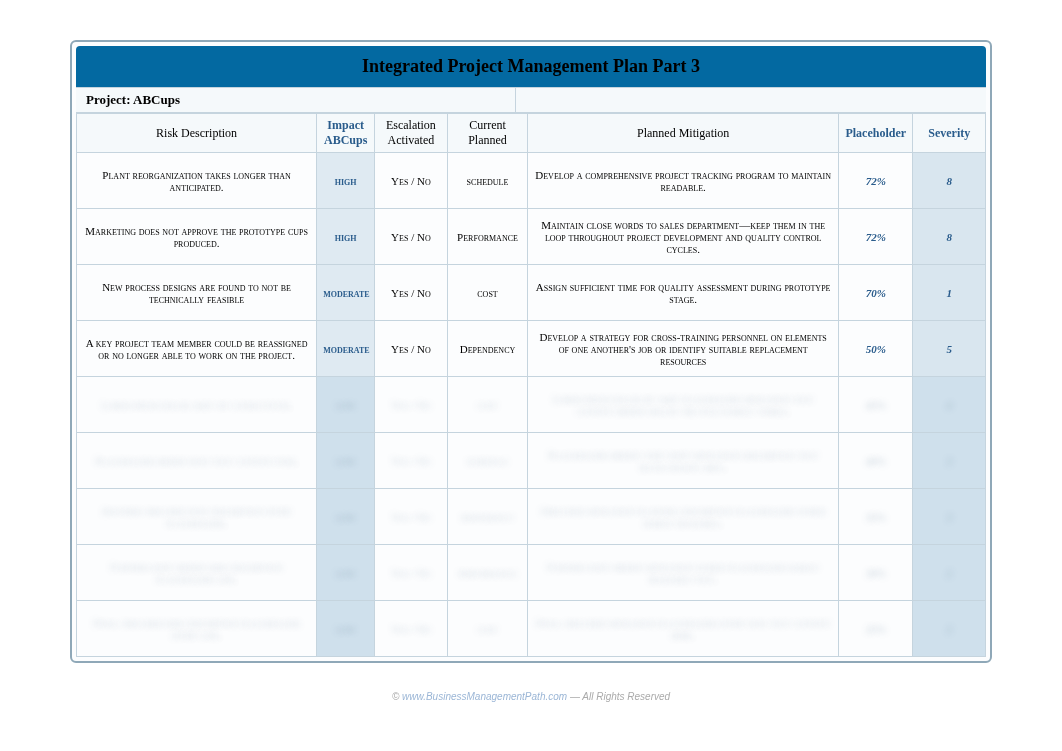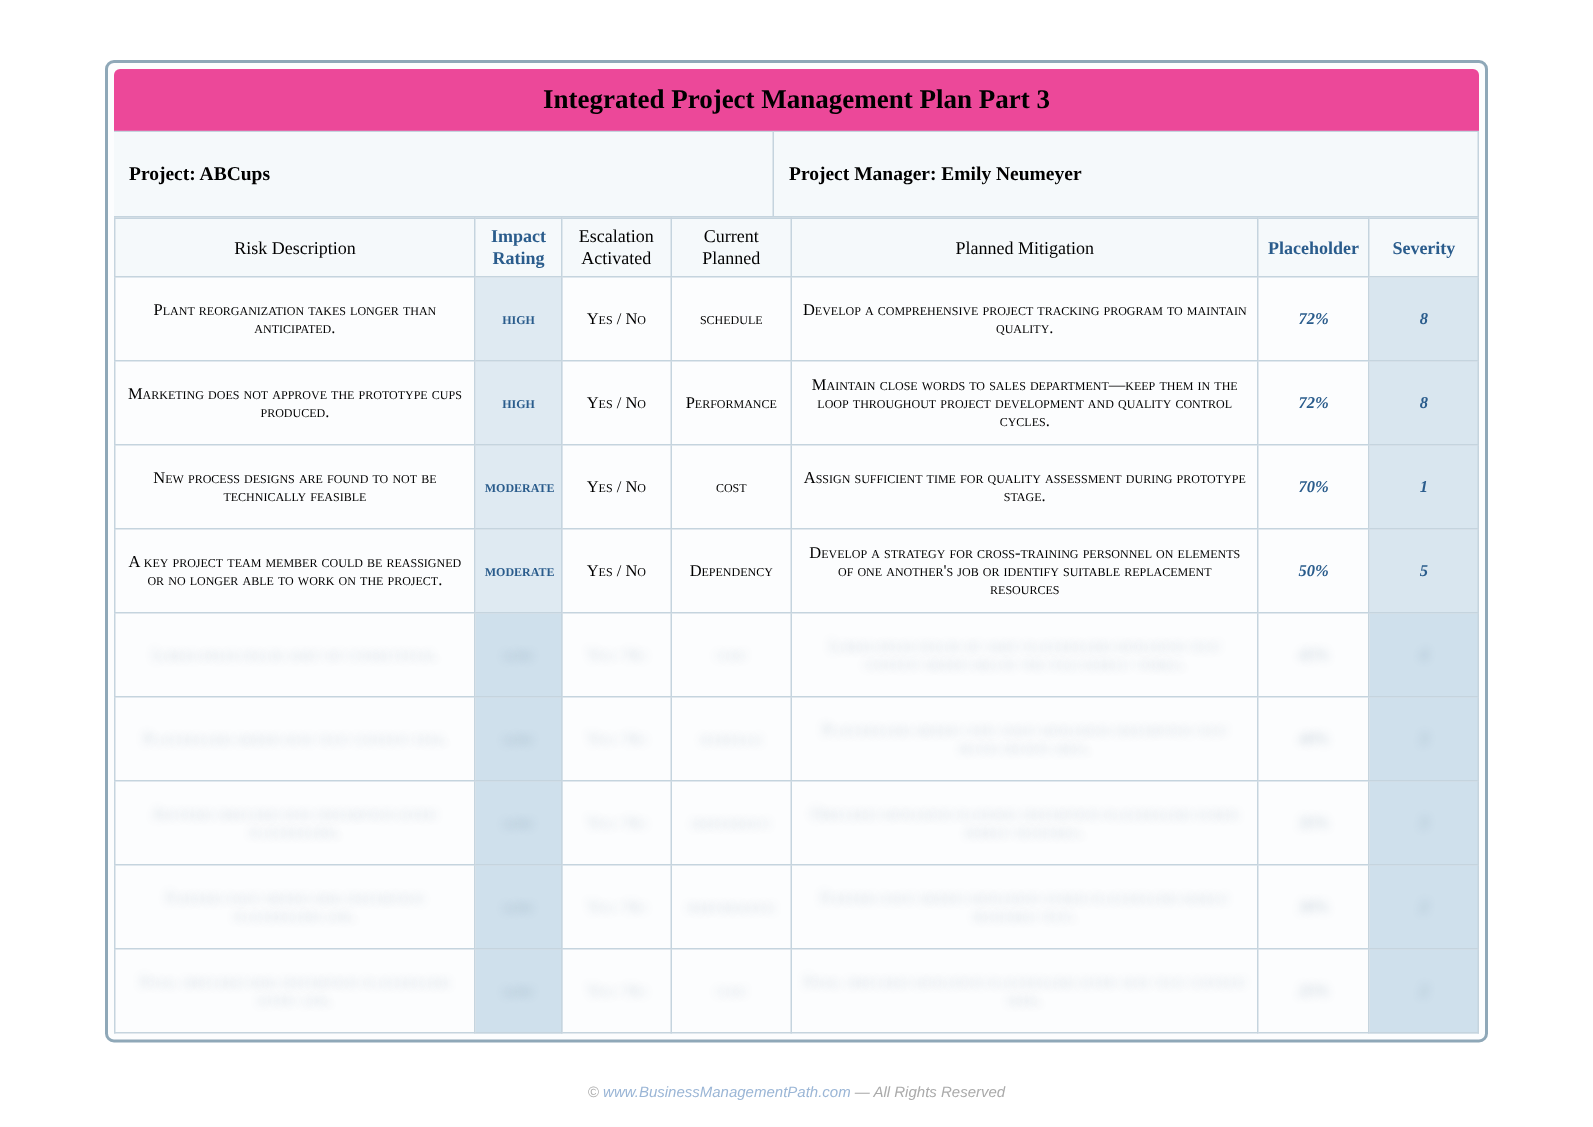--- a/index.html
+++ b/index.html
@@ -1,21 +1,21 @@
 <!DOCTYPE html>
 <html><head>
   <meta charset="utf-8">
   <style>
     * { margin: 0; padding: 0; box-sizing: border-box; }
     body { font-family: Georgia, 'Times New Roman', serif; background: #fff; width: 1062px; height: 751px; position: relative; padding: 40px 70px 30px; color: #333; }
     .main-box { border: 2px solid #8fa8b8; border-radius: 6px; background: #fcfdfe; padding: 4px; }
-    .title-bar { background: #ec4899; padding: 10px 0; text-align: center; border-bottom: 1px solid #c5d4de; border-radius: 4px 4px 0 0; }
+    .title-bar { background: #0369a1; padding: 10px 0; text-align: center; border-bottom: 1px solid #c5d4de; border-radius: 4px 4px 0 0; }
     .title-bar h2 { font-size: 18px; font-weight: bold; color: #000; }
     .meta-row { display: flex; border-bottom: 1px solid #c5d4de; background: #f5f9fb; }
-    .meta-cell { padding: 20px 10px; font-size: 13px; font-weight: bold; color: #000; }
+    .meta-cell { padding: 4px 10px; font-size: 13px; font-weight: bold; color: #000; }
     .mc-project { flex: 0 0 440px; border-right: 1px solid #c5d4de; }
     .mc-manager { flex: 1; border-right: 1px solid #c5d4de; }
     .mc-date { flex: 0 0 90px; line-height: 1.35; }
     table { width: 100%; border-collapse: collapse; table-layout: fixed; }
     th, td { border: 1px solid #c5d4de; vertical-align: middle; padding: 4px 6px; font-size: 11px; text-align: center; }
     th { background: #f5f9fb; font-weight: normal; color: #000; font-size: 12px; }
     th.impact, th.prob, th.sev { color: #2a5c8c; font-weight: bold; }
     td.desc { font-variant: small-caps; color: #000; margin-left: 12px; }
     td.impact { color: #2a5c8c; font-variant: small-caps; font-weight: bold; background: #dfeaf2; text-align: center; }
     td.escal { color: #000; font-variant: small-caps; }
@@ -44,54 +44,50 @@
 
   <div class="title-bar">
     <h2>Integrated Project Management Plan Part 3</h2>
   </div>
 
   <div class="meta-row">
     <div class="meta-cell mc-project">
       <span>Project:</span>
       <span>ABCups</span>
     </div>
-    <div class="meta-cell mc-manager">
-      <span>Project Manager:</span>
-      <span>Emily Neumeyer</span>
-    </div>
   </div>
 
   <table>
     <colgroup>
       <col class="col-desc">
         <col class="col-impact">
         <col class="col-escal">
         <col class="col-status">
         <col class="col-mitig">
         <col class="col-prob">
         <col class="col-sev">
     </colgroup>
     <thead>
       <tr>
         <th>Risk Description</th>
-        <th class="impact">Impact Rating</th>
+        <th class="impact">Impact ABCups</th>
         <th>Escalation Activated</th>
         <th>Current Planned</th>
         <th>Planned Mitigation</th>
         <th class="prob">Placeholder</th>
         <th class="sev">Severity</th>
       </tr>
     </thead>
     <tbody>
         <tr>
           <td class="desc">Plant reorganization takes longer than anticipated.</td>
           <td class="impact">high</td>
           <td class="escal">Yes / No</td>
           <td class="status">schedule</td>
-          <td class="mitig">Develop a comprehensive project tracking program to maintain quality.</td>
+          <td class="mitig">Develop a comprehensive project tracking program to maintain readable.</td>
           <td class="prob">72%</td>
           <td class="sev">8</td>
         </tr>
         <tr>
           <td class="desc">Marketing does not approve the prototype cups produced.</td>
           <td class="impact">high</td>
           <td class="escal">Yes / No</td>
           <td class="status">Performance</td>
           <td class="mitig">Maintain close words to sales department—keep them in the loop throughout project development and quality control cycles.</td>
           <td class="prob">72%</td>

